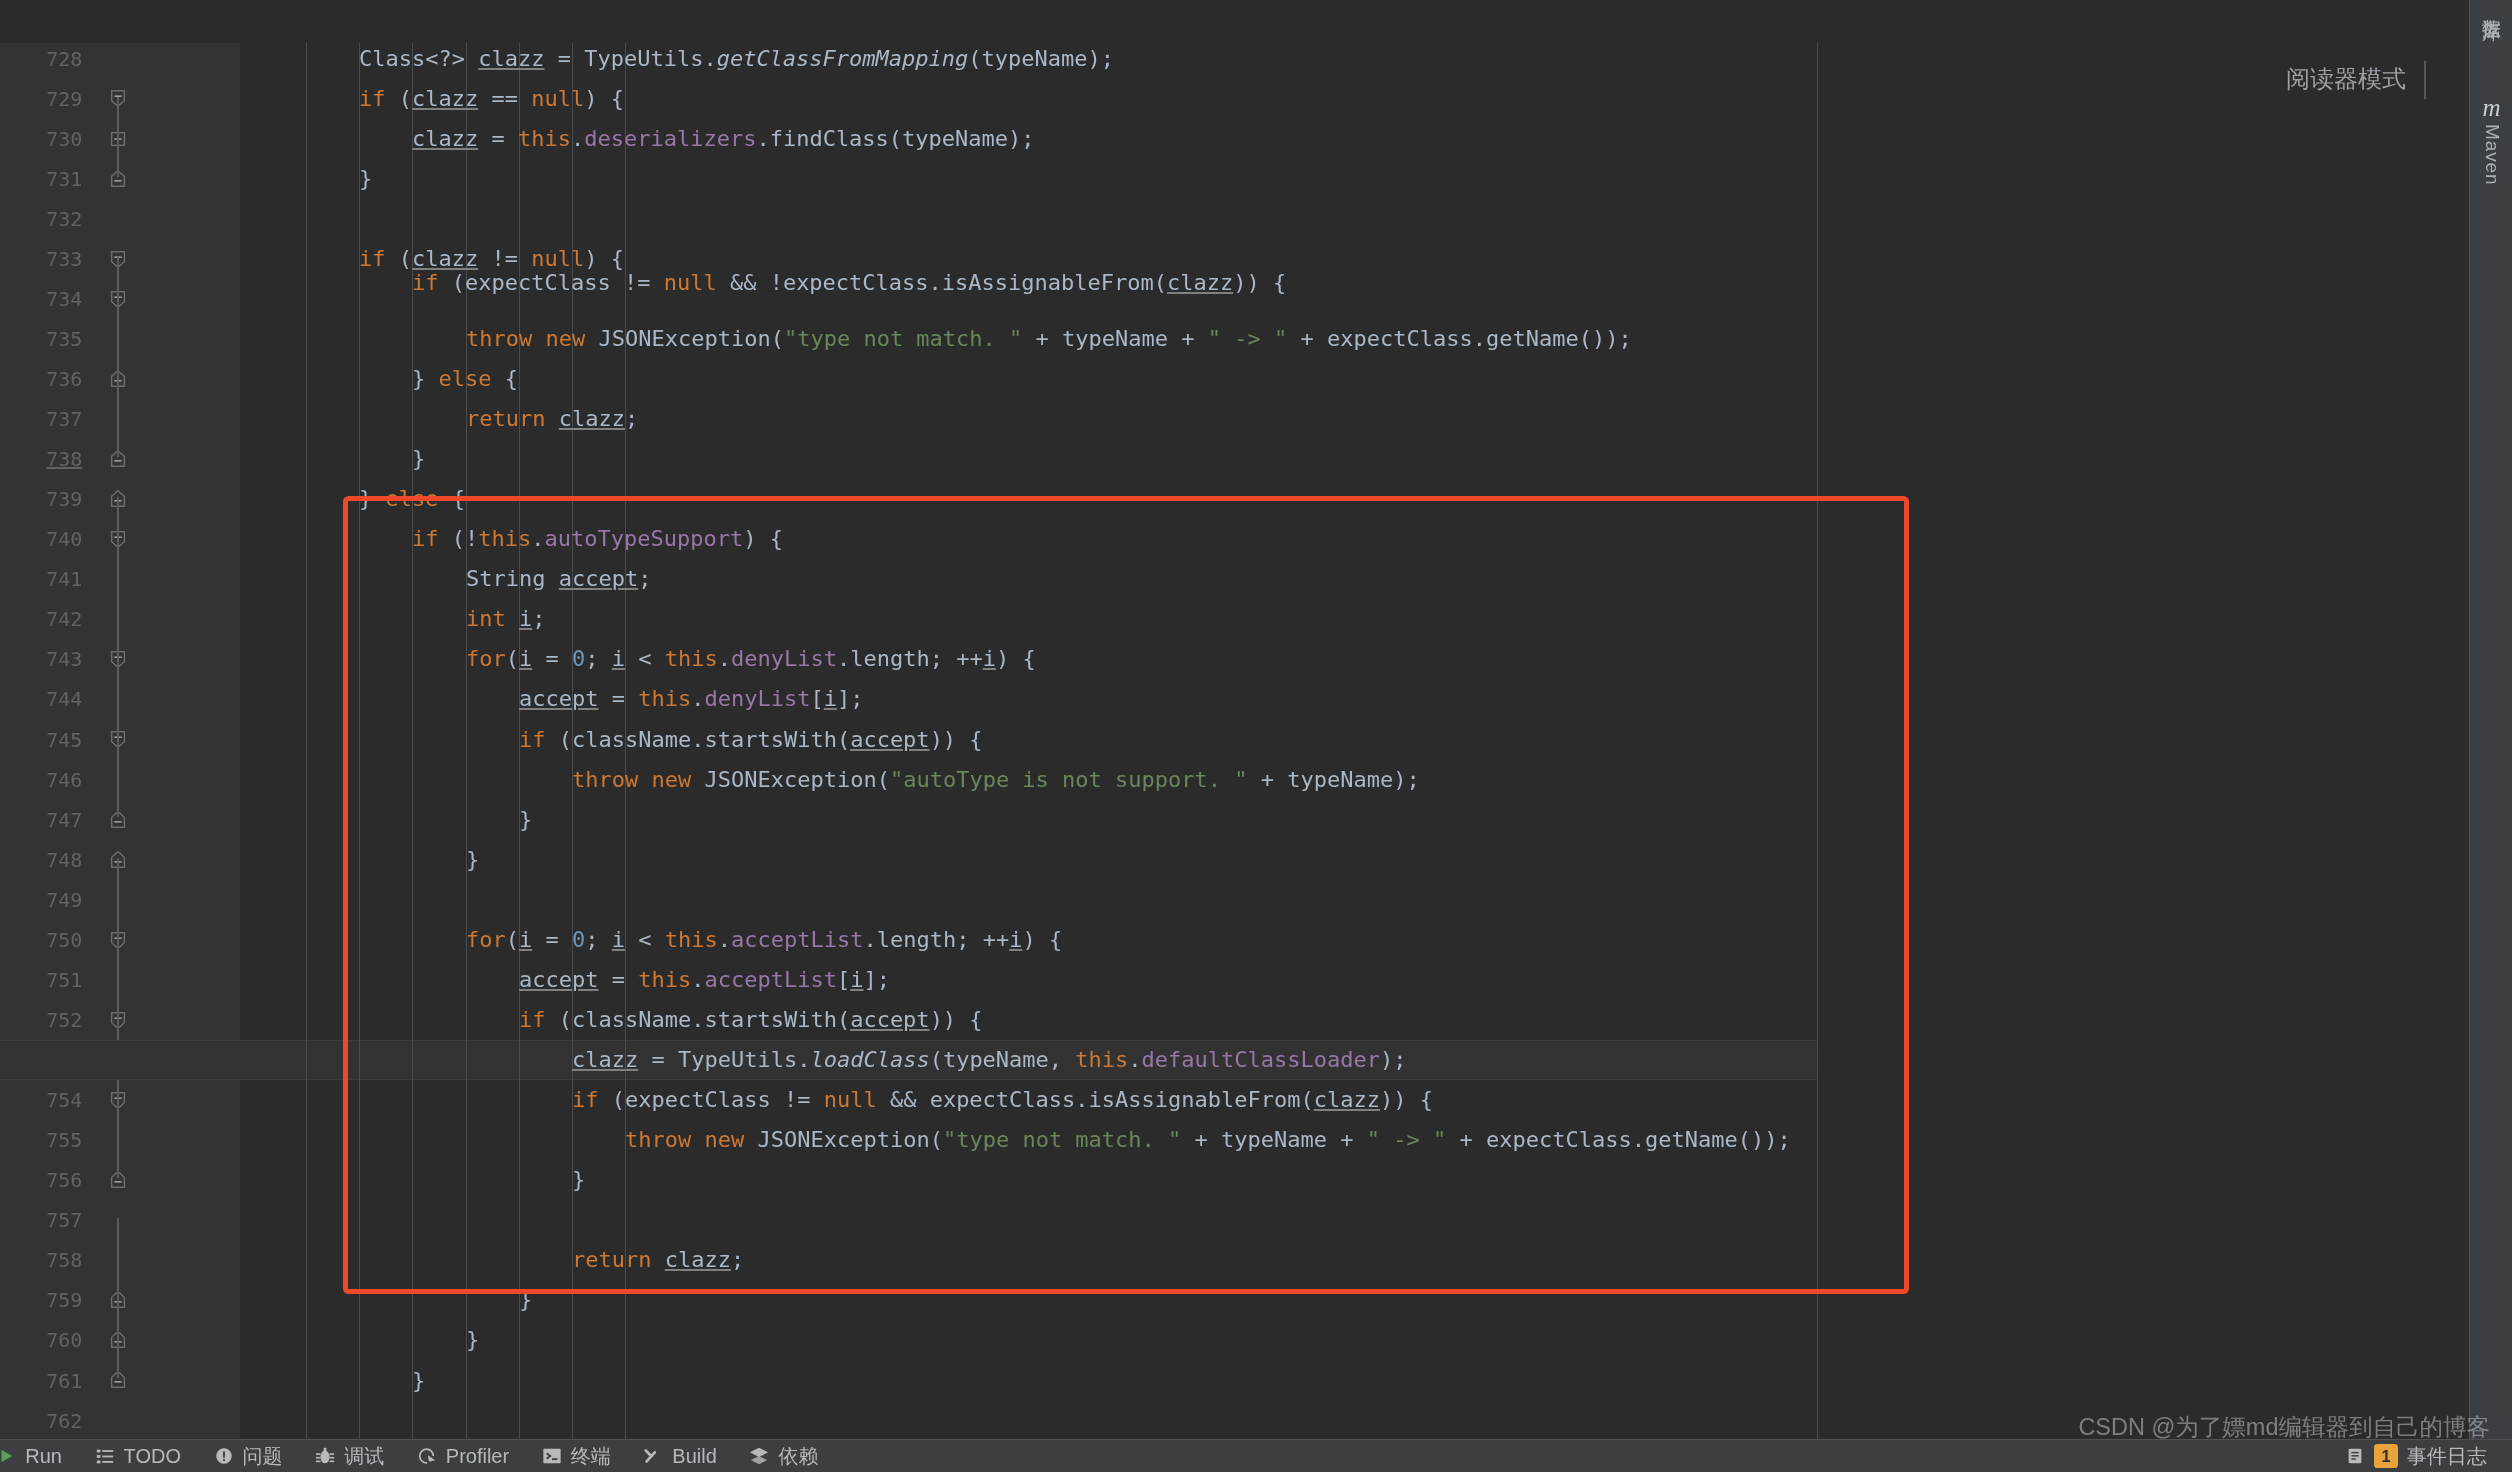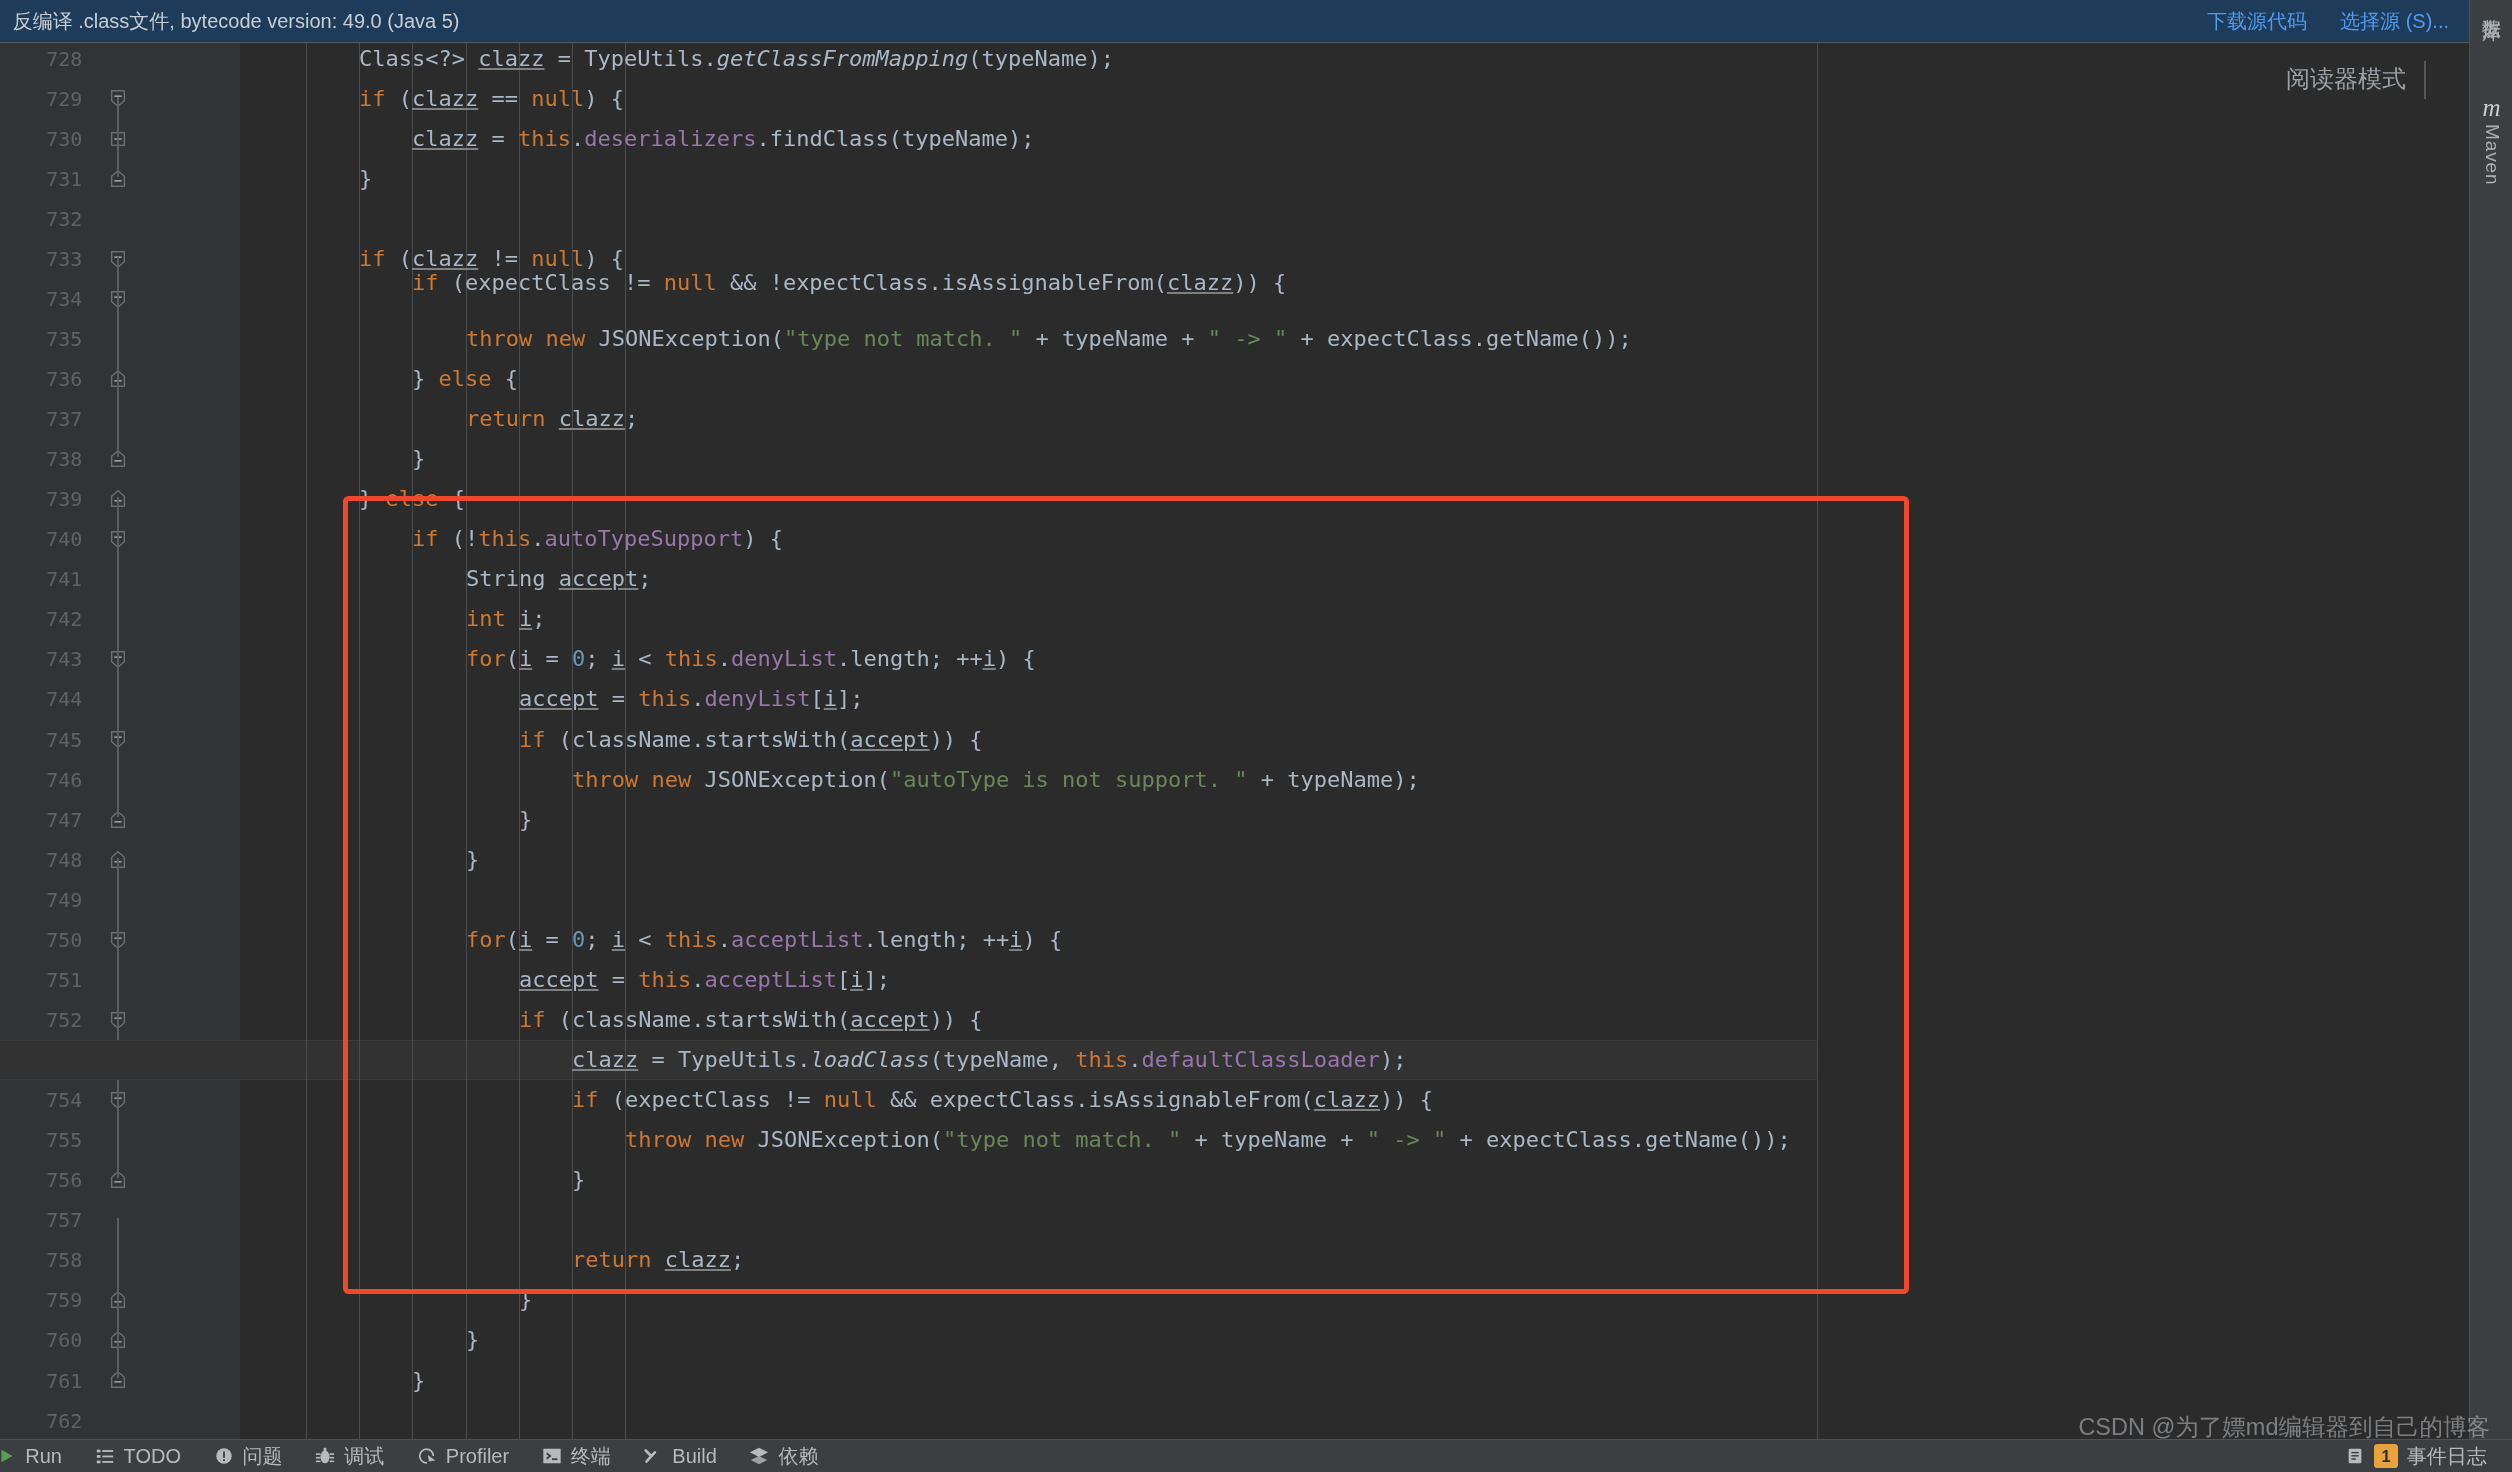--- a/index.html
+++ b/index.html
@@ -194,42 +194,35 @@
     color: rgba(190,195,200,0.55); font-size: 23.5px;
     font-family: "Liberation Sans", sans-serif;
     white-space: nowrap; z-index: 40; pointer-events: none;
   }
 </style>
 </head>
 <body>
 
 <div id="root">
 
-  <div class="banner">
-    <div class="banner-title">反编译 .class文件, bytecode version: 49.0 (Java 5)</div>
-    <div class="banner-links">
-      <span class="banner-link">下载源代码</span>
-      <span class="banner-link">选择源 (S)...</span>
-    </div>
-  </div>
 
   <div class="editor">
     <div class="gutter">
       <div class="gutter-linenums" id="linenums">
           <div class="ln" style="position: absolute; top: -4.5px; width: 95px;">728</div>
           <div class="ln" style="position: absolute; top: 36px; width: 95px;">729</div>
           <div class="ln" style="position: absolute; top: 76px; width: 95px;">730</div>
           <div class="ln" style="position: absolute; top: 116px; width: 95px;">731</div>
           <div class="ln" style="position: absolute; top: 156px; width: 95px;">732</div>
           <div class="ln" style="position: absolute; top: 196px; width: 95px;">733</div>
           <div class="ln" style="position: absolute; top: 236px; width: 95px;">734</div>
           <div class="ln" style="position: absolute; top: 276px; width: 95px;">735</div>
           <div class="ln" style="position: absolute; top: 316px; width: 95px;">736</div>
           <div class="ln" style="position: absolute; top: 356px; width: 95px;">737</div>
-          <div class="ln" style="position: absolute; top: 396px; width: 95px;">738</div>
+          <div class="ln" style="position: absolute; top: 396px; width: 95px; text-decoration: underline;">738</div>
           <div class="ln" style="position: absolute; top: 436px; width: 95px; padding-left: 24px;">739</div>
           <div class="ln" style="position: absolute; top: 476px; width: 95px;">740</div>
           <div class="ln" style="position: absolute; top: 516px; width: 95px;">741</div>
           <div class="ln" style="position: absolute; top: 556px; width: 95px;">742</div>
           <div class="ln" style="position: absolute; top: 596px; width: 95px;">743</div>
           <div class="ln" style="position: absolute; top: 636px; width: 95px;">744</div>
           <div class="ln" style="position: absolute; top: 677px; width: 95px;">745</div>
           <div class="ln" style="position: absolute; top: 717px; width: 95px;">746</div>
           <div class="ln" style="position: absolute; top: 757px; width: 95px;">747</div>
           <div class="ln" style="position: absolute; top: 797px; width: 95px;">748</div>

